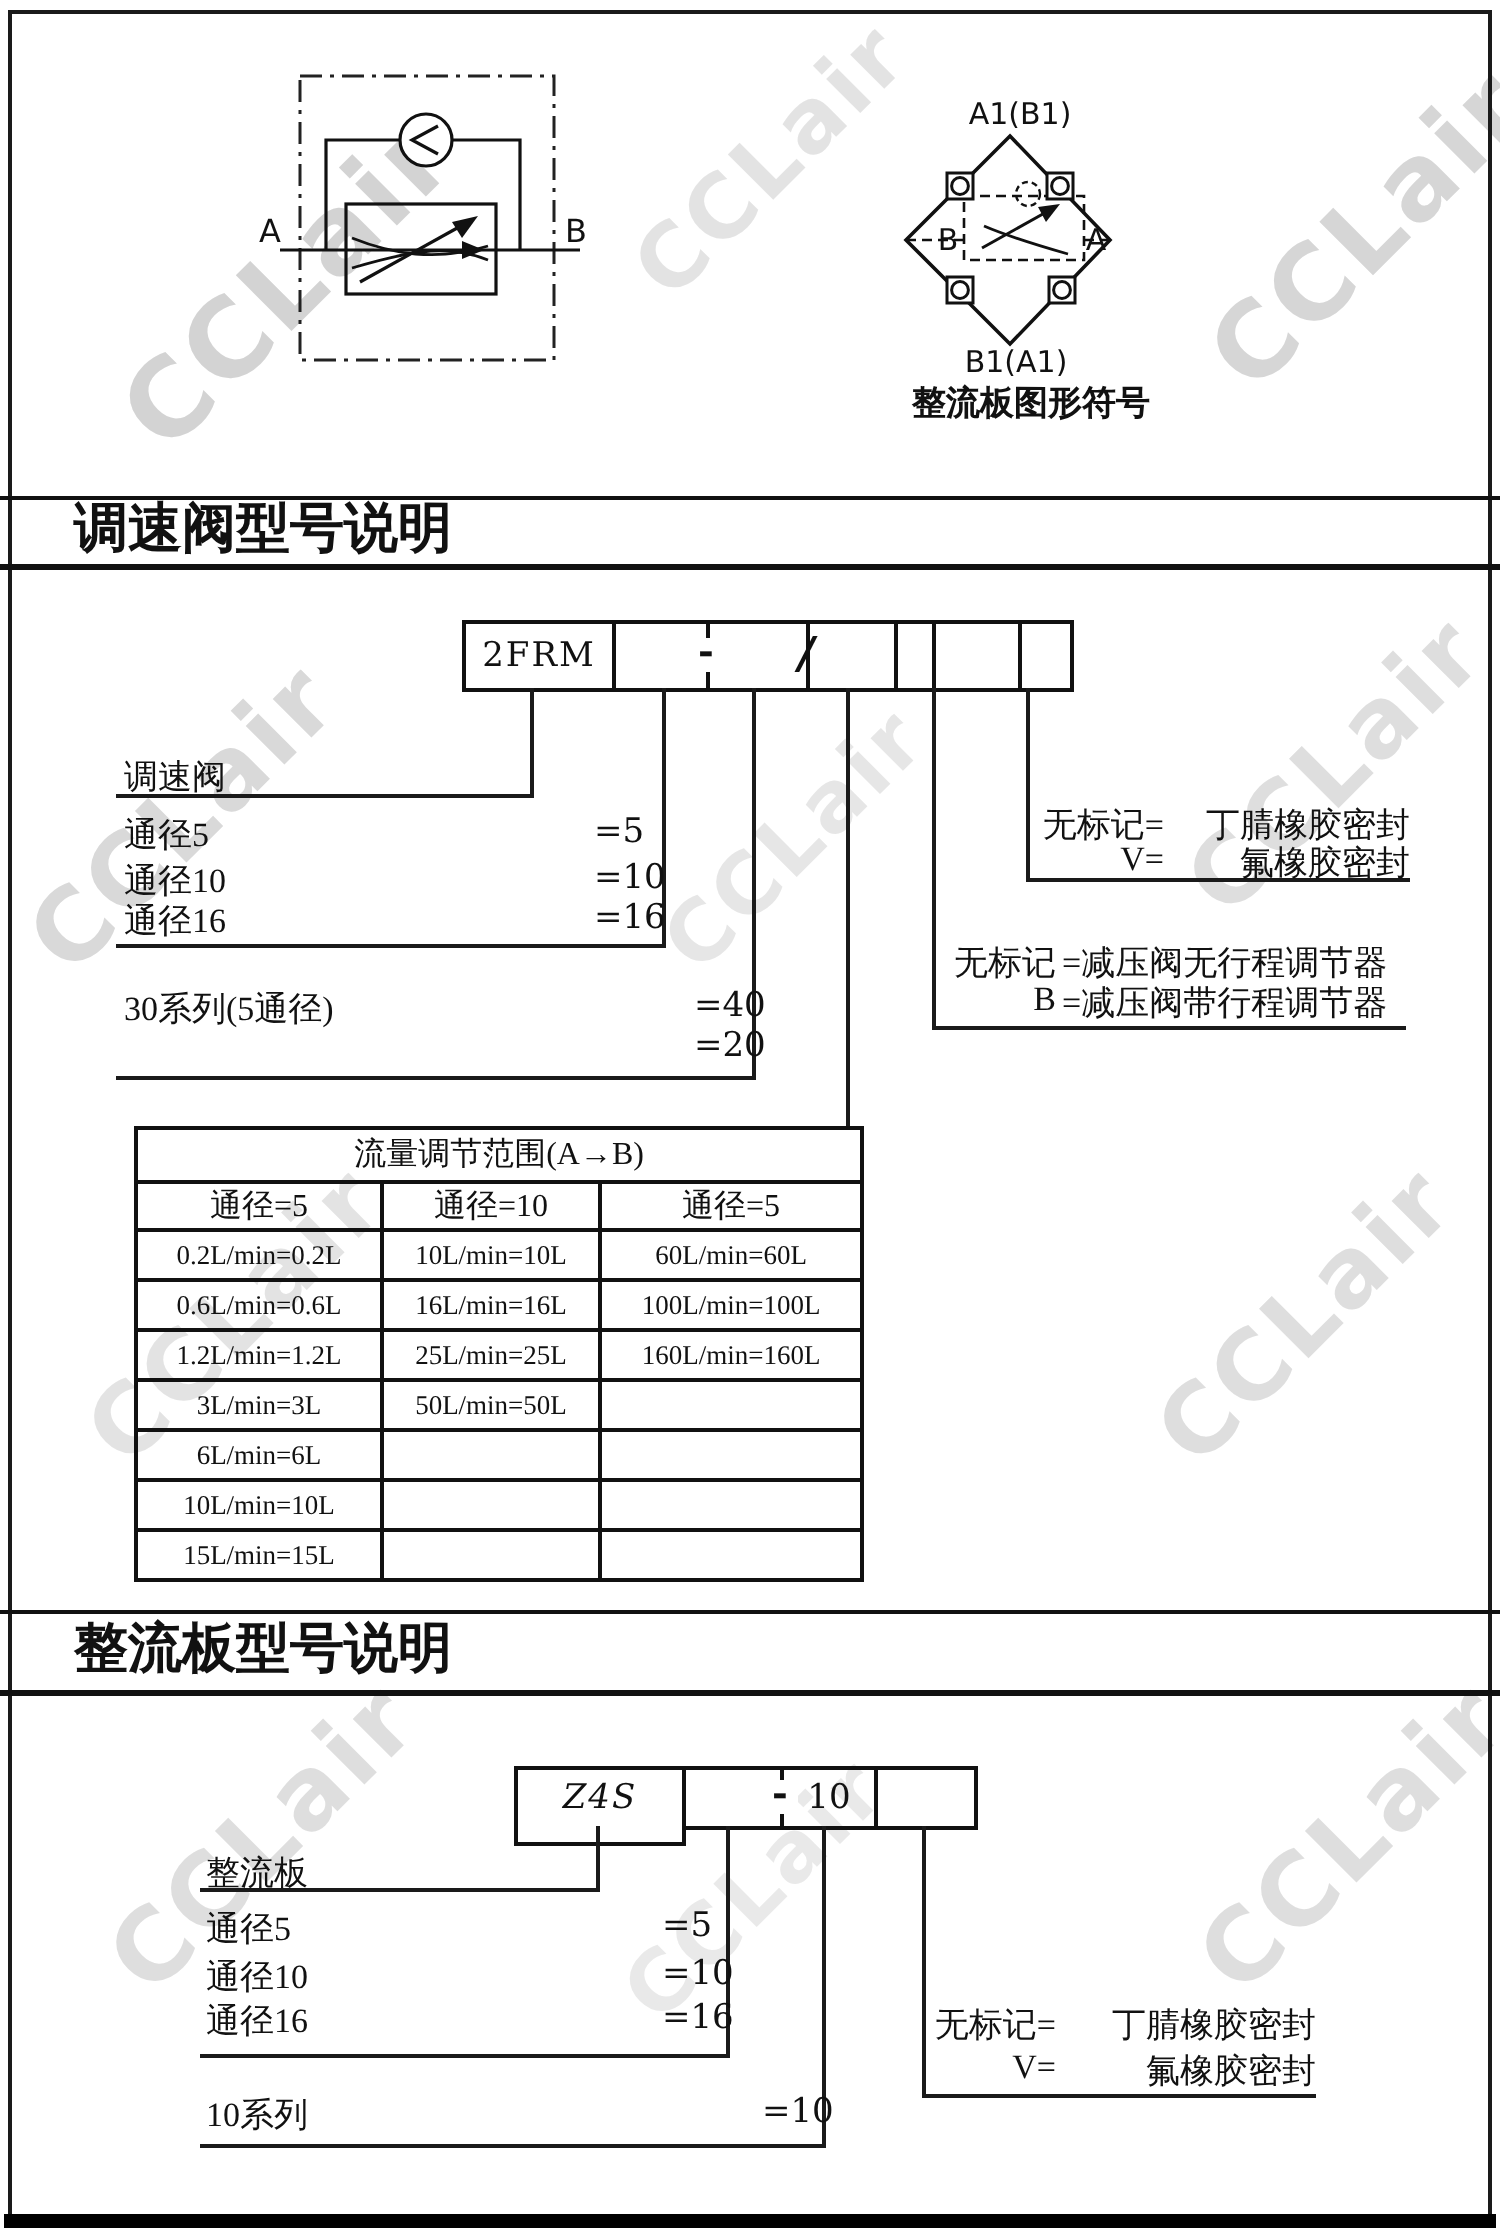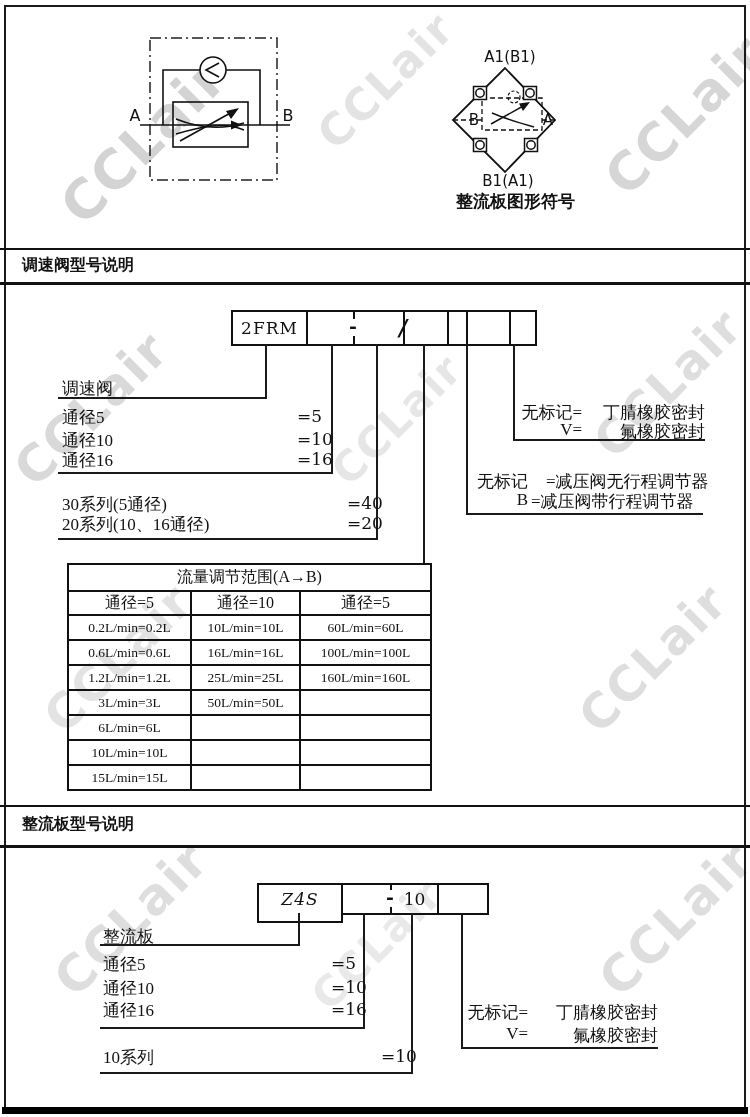--- a/index.html
+++ b/index.html
@@ -14,22 +14,23 @@
     white-space:nowrap;user-select:none;
   }
   .ink{position:absolute;z-index:2;}
   .hline{position:absolute;background:#1a1a1a;height:2px;z-index:2;}
   .vline{position:absolute;background:#1a1a1a;width:2px;z-index:2;}
   .band{
     position:absolute;left:0;width:750px;border-top:2px solid #111;
     border-bottom:3px solid #111;z-index:2;background:transparent;
   }
   .band span{
-    display:block;padding-left:22px;font-size:16px;font-weight:bold;
+    display:block;padding-left:22px;font-size:27px;font-weight:bold;
     font-family:"Liberation Serif",serif;
+    margin-left:15px;
   }
   .mcell{
     position:absolute;box-sizing:border-box;border:2px solid #111;
     text-align:center;font-family:"DejaVu Serif",serif;font-size:17px;
     z-index:2;background:transparent;
   }
   .sep{
     position:absolute;text-align:center;font-family:"DejaVu Serif",serif;
     font-weight:bold;z-index:3;
   }
@@ -156,30 +157,29 @@
 
   <div class="label" style="left:62px;top:406px;">通径5</div>
   <div class="val" style="left:297px;top:406px;">=5</div>
   <div class="label" style="left:62px;top:429px;">通径10</div>
   <div class="val" style="left:297px;top:429px;">=10</div>
   <div class="label" style="left:62px;top:449px;">通径16</div>
   <div class="val" style="left:297px;top:449px;">=16</div>
 
   <div class="label" style="left:62px;top:493px;">30系列(5通径)</div>
   <div class="val" style="left:347px;top:493px;">=40</div>
-  <div class="label" style="left:62px;top:513px;">20系列(10、16通径)</div>
   <div class="val" style="left:347px;top:513px;">=20</div>
 
   <div class="label rt" style="left:498px;top:401px;width:84px;">无标记=</div>
   <div class="label rt" style="left:598px;top:401px;width:107px;">丁腈橡胶密封</div>
   <div class="label rt" style="left:498px;top:420px;width:84px;">V=</div>
   <div class="label rt" style="left:598px;top:420px;width:107px;">氟橡胶密封</div>
 
   <div class="label rt" style="left:446px;top:470px;width:82px;">无标记</div>
-  <div class="label" style="left:546px;top:470px;">=减压阀无行程调节器</div>
+  <div class="label" style="left:531px;top:470px;">=减压阀无行程调节器</div>
   <div class="label rt" style="left:446px;top:490px;width:82px;">B</div>
   <div class="label" style="left:531px;top:490px;">=减压阀带行程调节器</div>
 
   <table class="flow">
     <colgroup>
         <col style="width:123px;">
         <col style="width:109px;">
         <col style="width:131px;">
       </colgroup>
     <tbody>

